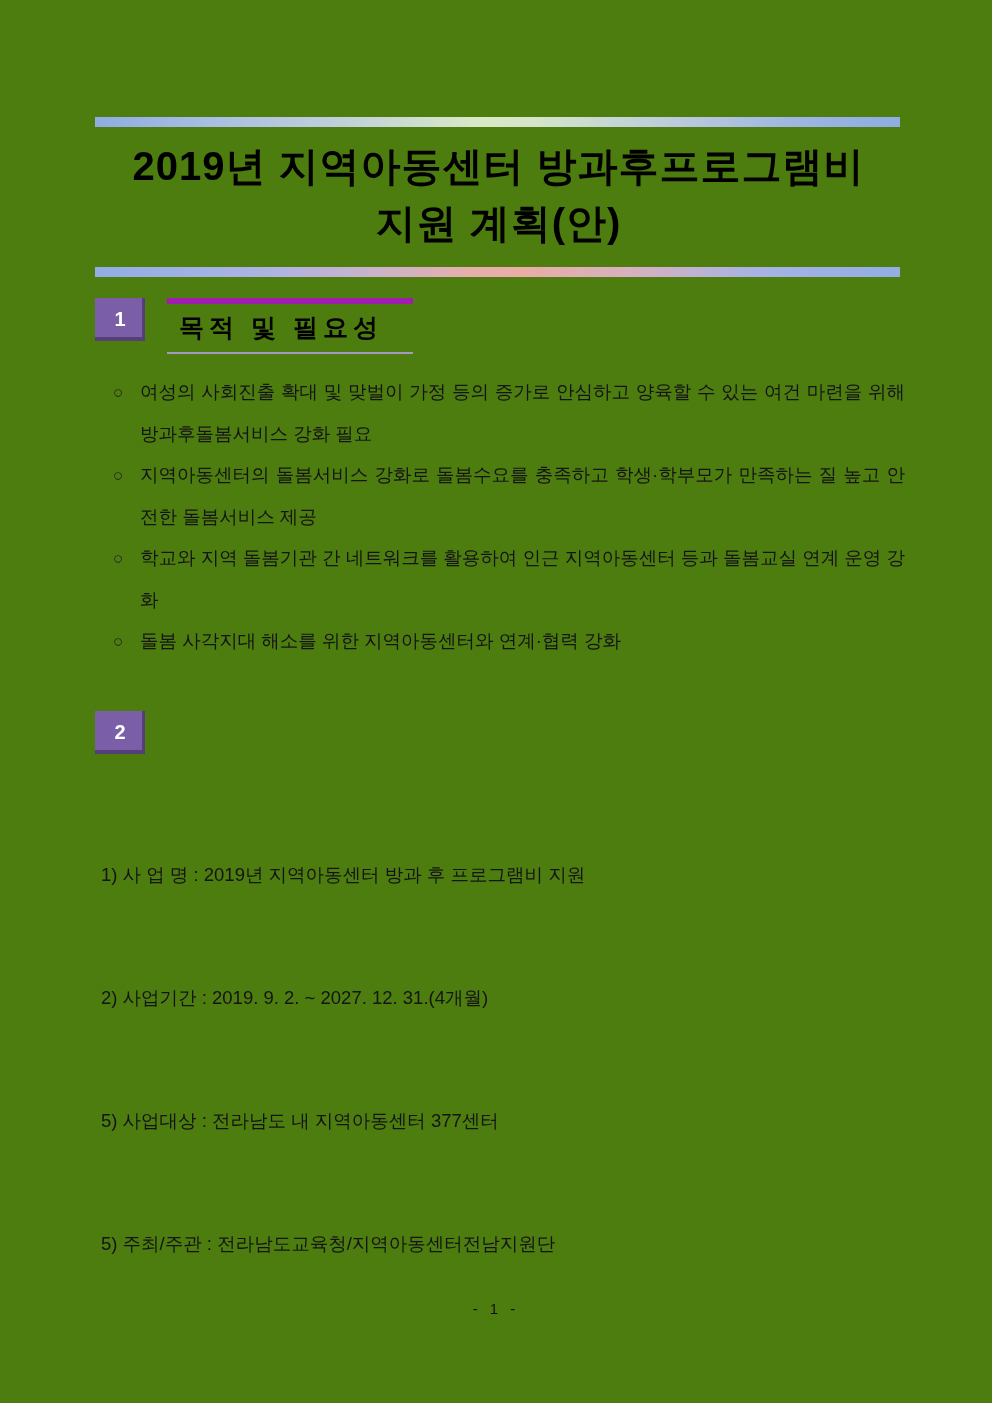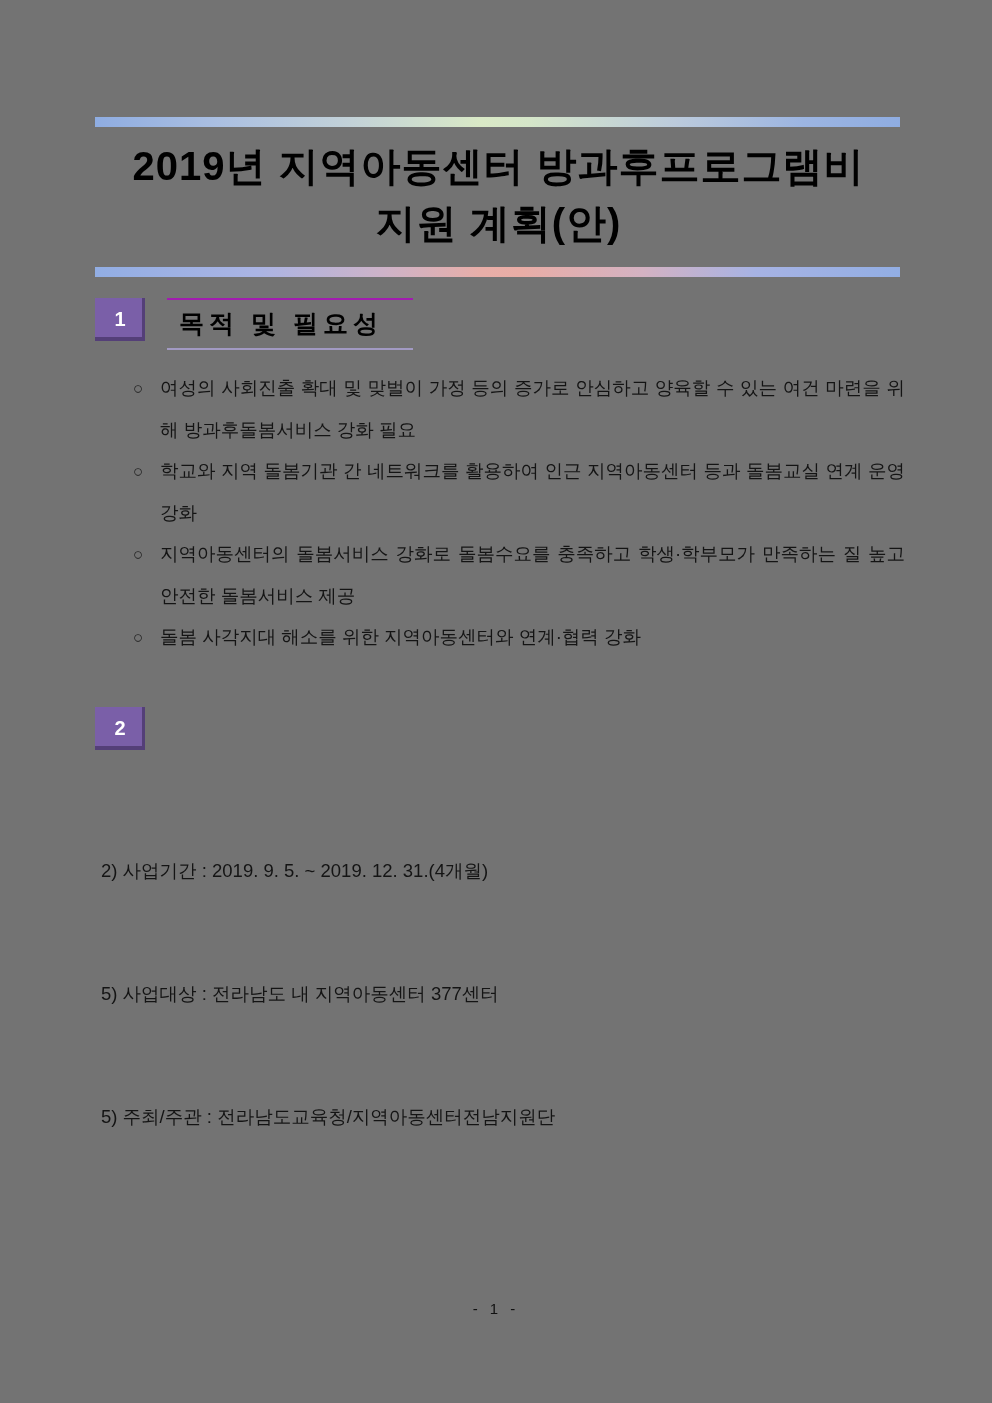--- a/index.html
+++ b/index.html
@@ -9,21 +9,21 @@
     height: 1403px;
     position: relative;
     font-family: "Liberation Sans", "DejaVu Sans", sans-serif;
     color: #141414;
     overflow: hidden;
   }
   .page {
     position: absolute;
     left: 0; top: 0;
     width: 992px; height: 1403px;
-    background: #737373;
+    background: #4d7c0f;
   }
   .content {
     padding: 117px 90px 0 95px;
   }
   
   .bar {
     height: 10px;
     width: 805px;
   }
   .bar-top {
@@ -61,41 +61,40 @@
     color: #ffffff;
     font-size: 20px;
     font-weight: bold;
     display: flex;
     align-items: center;
     justify-content: center;
     flex: 0 0 auto;
   }
   .section-title-box {
     margin-left: 22px;
-    border-top: 2px solid #a21caf;
+    border-top: 6px solid #a21caf;
     border-bottom: 2px solid #a29ac3;
     padding: 7px 30px 8px 12px;
     font-size: 25px;
     font-weight: bold;
     letter-spacing: 5px;
     color: #000000;
     min-width: 0;
   }
   
   .bullet-list {
     margin: 17px 0 0 18px;
     width: 792px;
     font-size: 18.5px;
     line-height: 41px;
     text-align: justify;
   }
   .bullet {
     padding-left: 27px;
     text-indent: -27px;
-    margin-left: 20px;
   }
   .bullet .marker {
     display: inline-block;
     width: 27px;
     text-indent: 0;
     font-size: 17px;
     color: #222222;
   }
   
   .num-list {
@@ -132,31 +131,32 @@
 
     <div class="bar bar-bottom"></div>
 
     <div class="section-header sh-1">
       <div class="section-num">1</div>
       <div class="section-title-box">목적 및 필요성</div>
     </div>
 
     <div class="bullet-list">
       <div class="bullet"><span class="marker">○</span><span>여성의 사회진출 확대 및 맞벌이 가정 등의 증가로 안심하고 양육할 수 있는 여건 마련을 위해 방과후돌봄서비스 강화 필요</span></div>
+      <div class="bullet"><span class="marker">○</span><span>지역아동센터의 돌봄서비스 강화로 돌봄수요를 충족하고 학생·학부모가 만족하는 질 높고 안전한 돌봄서비스 제공</span></div>
       <div class="bullet"><span class="marker">○</span><span>학교와 지역 돌봄기관 간 네트워크를 활용하여 인근 지역아동센터 등과 돌봄교실 연계 운영 강화</span></div>
-      <div class="bullet"><span class="marker">○</span><span>지역아동센터의 돌봄서비스 강화로 돌봄수요를 충족하고 학생·학부모가 만족하는 질 높고 안전한 돌봄서비스 제공</span></div>
       <div class="bullet"><span class="marker">○</span><span>돌봄 사각지대 해소를 위한 지역아동센터와 연계·협력 강화</span></div>
     </div>
 
     <div class="section-header sh-2">
       <div class="section-num">2</div>
     </div>
 
     <div class="num-list">
-      <div class="num-item">2) 사업기간 : 2019. 9. 5. ~ 2019. 12. 31.(4개월)</div>
+      <div class="num-item">1) 사 업 명 : 2019년 지역아동센터 방과 후 프로그램비 지원</div>
+      <div class="num-item">2) 사업기간 : 2019. 9. 2. ~ 2027. 12. 31.(4개월)</div>
       <div class="num-item">5) 사업대상 : 전라남도 내 지역아동센터 377센터</div>
       <div class="num-item">5) 주최/주관 : 전라남도교육청/지역아동센터전남지원단</div>
       
       
       
       
       
       
       
     </div>

